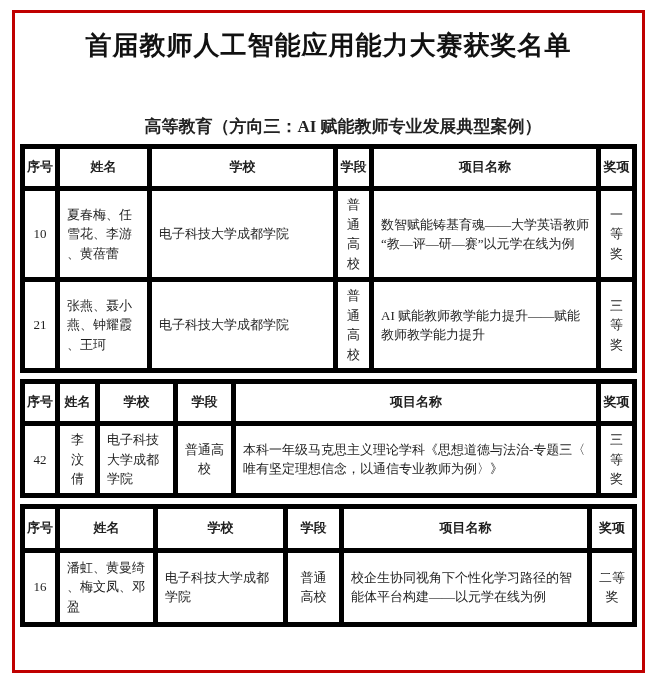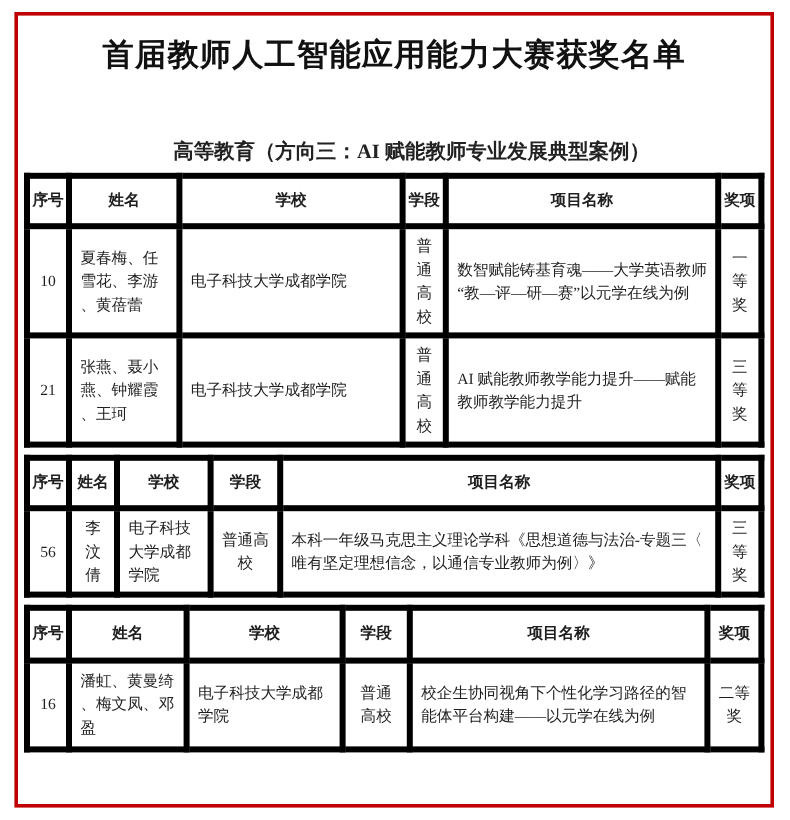--- a/index.html
+++ b/index.html
@@ -136,21 +136,21 @@
           <th>序号</th>
           <th>姓名</th>
           <th>学校</th>
           <th>学段</th>
           <th>项目名称</th>
           <th>奖项</th>
         </tr>
       </thead>
       <tbody>
         <tr>
-          <td class="c">56</td>
+          <td class="c">42</td>
           <td class="vert">李汶倩</td>
           <td class="l">电子科技大学成都学院</td>
           <td class="vert">普通高校</td>
           <td class="l">本科一年级马克思主义理论学科《思想道德与法治-专题三〈唯有坚定理想信念，以通信专业教师为例〉》</td>
           <td class="vert">三等奖</td>
         </tr>
       </tbody>
     </table>
   </section>
 

